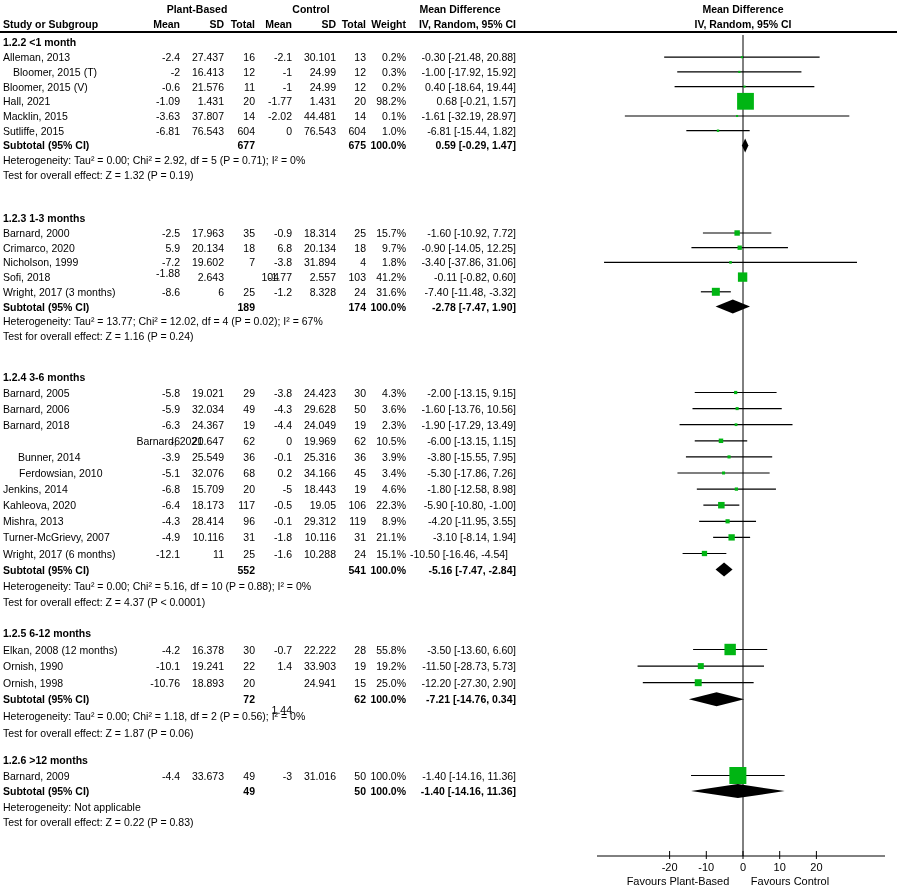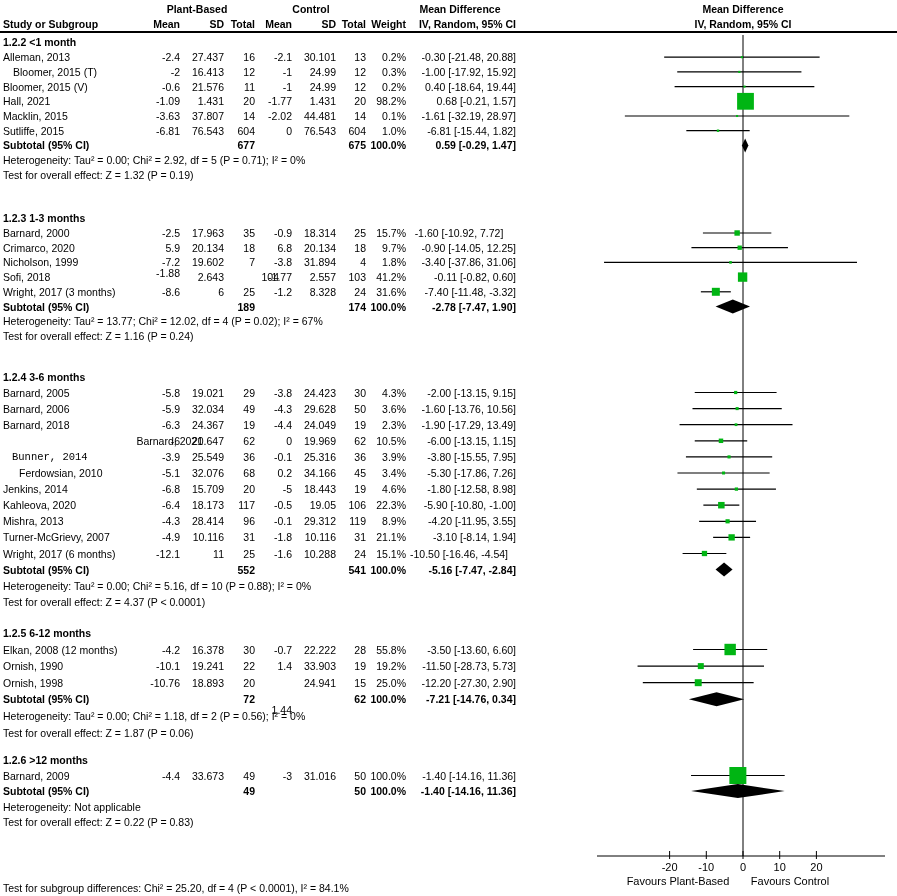--- a/index.html
+++ b/index.html
@@ -101,21 +101,21 @@
       <div class="cell" style="left: 3px; width: 200px; top: 168px;">Test for overall effect: Z = 1.32 (P = 0.19)</div>
       <div class="cell b" style="left: 3px; width: 200px; top: 211px;">1.2.3 1-3 months</div>
       <div class="cell" style="left: 3px; width: 200px; top: 226px;">Barnard, 2000</div>
       <div class="cell r" style="left: 135px; width: 45px; top: 226px;">-2.5</div>
       <div class="cell r" style="left: 179px; width: 45px; top: 226px;">17.963</div>
       <div class="cell r" style="left: 221px; width: 34px; top: 226px;">35</div>
       <div class="cell r" style="left: 255px; width: 37px; top: 226px;">-0.9</div>
       <div class="cell r" style="left: 294px; width: 42px; top: 226px;">18.314</div>
       <div class="cell r" style="left: 332px; width: 34px; top: 226px;">25</div>
       <div class="cell r" style="left: 362px; width: 44px; top: 226px;">15.7%</div>
-      <div class="cell r" style="left: 402px; width: 114px; top: 226px; text-align: center;">-1.60 [-10.92, 7.72]</div>
+      <div class="cell r" style="left: 402px; width: 114px; top: 226px;">-1.60 [-10.92, 7.72]</div>
       <div class="cell" style="left: 3px; width: 200px; top: 241px;">Crimarco, 2020</div>
       <div class="cell r" style="left: 135px; width: 45px; top: 241px;">5.9</div>
       <div class="cell r" style="left: 179px; width: 45px; top: 241px;">20.134</div>
       <div class="cell r" style="left: 221px; width: 34px; top: 241px;">18</div>
       <div class="cell r" style="left: 255px; width: 37px; top: 241px;">6.8</div>
       <div class="cell r" style="left: 294px; width: 42px; top: 241px;">20.134</div>
       <div class="cell r" style="left: 332px; width: 34px; top: 241px;">18</div>
       <div class="cell r" style="left: 362px; width: 44px; top: 241px;">9.7%</div>
       <div class="cell r" style="left: 402px; width: 114px; top: 241px;">-0.90 [-14.05, 12.25]</div>
       <div class="cell" style="left: 3px; width: 200px; top: 255px;">Nicholson, 1999</div>
@@ -182,21 +182,21 @@
       <div class="cell r" style="left: 402px; width: 114px; top: 418px;">-1.90 [-17.29, 13.49]</div>
       <div class="cell" style="left: 3px; width: 200px; top: 434px; text-align: right;">Barnard, 2021</div>
       <div class="cell r" style="left: 135px; width: 45px; top: 434px;">-6</div>
       <div class="cell r" style="left: 179px; width: 45px; top: 434px;">20.647</div>
       <div class="cell r" style="left: 221px; width: 34px; top: 434px;">62</div>
       <div class="cell r" style="left: 255px; width: 37px; top: 434px;">0</div>
       <div class="cell r" style="left: 294px; width: 42px; top: 434px;">19.969</div>
       <div class="cell r" style="left: 332px; width: 34px; top: 434px;">62</div>
       <div class="cell r" style="left: 362px; width: 44px; top: 434px;">10.5%</div>
       <div class="cell r" style="left: 402px; width: 114px; top: 434px;">-6.00 [-13.15, 1.15]</div>
-      <div class="cell" style="left: 12px; width: 200px; top: 450px; font-family: Liberation Mono, monospace;">Bunner, 2014</div>
+      <div class="cell" style="left: 18px; width: 200px; top: 450px;">Bunner, 2014</div>
       <div class="cell r" style="left: 135px; width: 45px; top: 450px;">-3.9</div>
       <div class="cell r" style="left: 179px; width: 45px; top: 450px;">25.549</div>
       <div class="cell r" style="left: 221px; width: 34px; top: 450px;">36</div>
       <div class="cell r" style="left: 255px; width: 37px; top: 450px;">-0.1</div>
       <div class="cell r" style="left: 294px; width: 42px; top: 450px;">25.316</div>
       <div class="cell r" style="left: 332px; width: 34px; top: 450px;">36</div>
       <div class="cell r" style="left: 362px; width: 44px; top: 450px;">3.9%</div>
       <div class="cell r" style="left: 402px; width: 114px; top: 450px;">-3.80 [-15.55, 7.95]</div>
       <div class="cell" style="left: 19px; width: 200px; top: 466px;">Ferdowsian, 2010</div>
       <div class="cell r" style="left: 135px; width: 45px; top: 466px;">-5.1</div>
@@ -380,14 +380,13 @@
       <line x1="637.5609" y1="666.1" x2="764.0291" y2="666.1" stroke="#000000" stroke-width="1.2"></line>
       <rect x="697.7919017738865" y="663.0969017738865" width="6.006196452226969" height="6.006196452226969" fill="#00b513"></rect>
       <line x1="642.809" y1="682.7" x2="753.643" y2="682.7" stroke="#000000" stroke-width="1.2"></line>
       <rect x="694.7519226673008" y="679.2259226673009" width="6.948154665398353" height="6.948154665398353" fill="#00b513"></rect>
       <polygon points="688.8308,699.3 716.5393,692.3 744.2478,699.3 716.5393,706.3" fill="#000000"></polygon>
       <line x1="691.0328" y1="775.5" x2="784.6912" y2="775.5" stroke="#000000" stroke-width="1.2"></line>
       <rect x="729.362" y="767" width="17" height="17" fill="#00b513"></rect>
       <polygon points="691.0328,791.1 737.862,784.1 784.6912,791.1 737.862,798.1" fill="#000000"></polygon>
     </svg>
 
-  <div id="footer">Test for subgroup differences: Chi² = 25.20, df = 4 (P &lt; 0.0001), I² = 84.1%</div>
 </div>
 
 </body></html>

